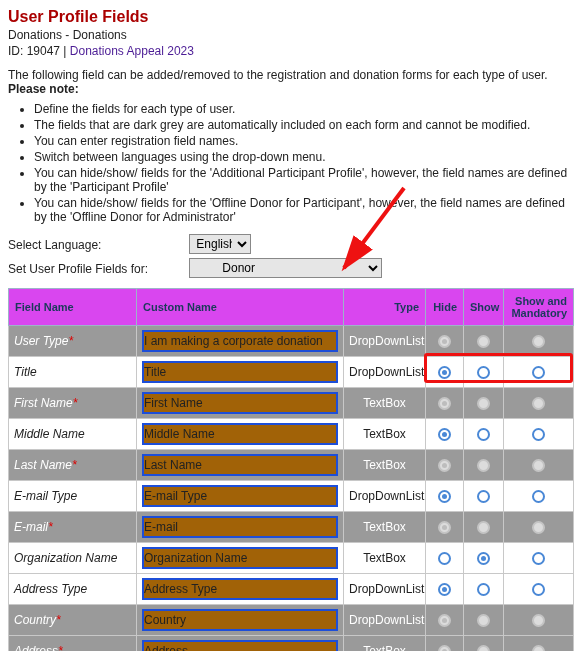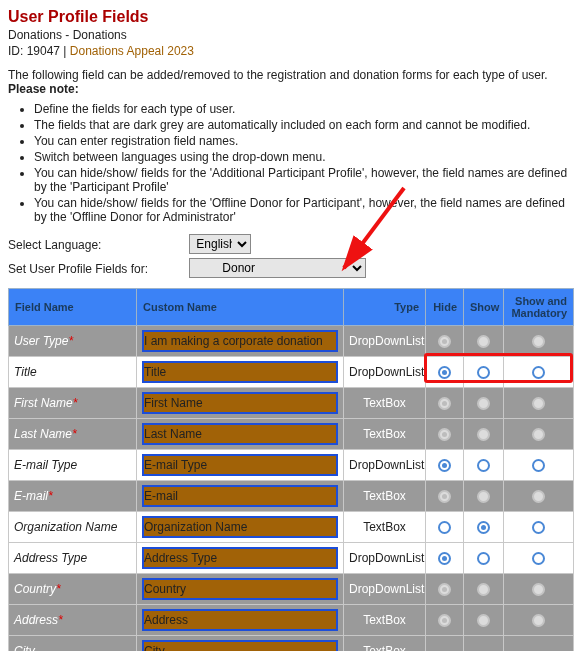--- a/index.html
+++ b/index.html
@@ -19,49 +19,49 @@
       margin: 0 0 2px 0;
     }
     .subtitle {
       font-size: 12px;
       margin: 0 0 2px 0;
     }
     .idline {
       font-size: 12px;
       margin: 0 0 10px 0;
     }
-    .idline a { color: #a16207; text-decoration: none; }
+    .idline a { color: #4c1d95; text-decoration: none; }
     .intro { font-size: 12px; margin: 8px 0 6px 0; }
     ul.bullets { margin: 4px 0 10px 22px; padding: 0; }
     ul.bullets li { font-size: 12px; margin: 2px 4px; }
     .form-row { margin: 4px 0; }
     .form-row label {
       display: inline-block;
       width: 178px;
       font-weight: normal;
       font-size: 12px;
       vertical-align: middle;
     }
     select {
       font-size: 12px;
       padding: 1px 2px;
       border: 1px solid #888;
       background: #e6e6e6;
     }
     .lang-select { width: 62px; }
-    .fieldsfor-select { width: 177px; padding-left: 28px; }
+    .fieldsfor-select { width: 193px; padding-left: 28px; }
 
     table.fields {
       width: 100%;
       border-collapse: collapse;
       margin-top: 10px;
       table-layout: fixed;
     }
     table.fields th {
-      background: #3b82f6;
+      background: #d946ef;
       border: 1px solid #9db3c9;
       font-size: 11px;
       font-weight: bold;
       text-align: left;
       padding: 6px 6px;
       color: #1b3a5a;
     }
     table.fields th.center { text-align: right; }
     table.fields td {
       border: 1px solid #c8c8c8;
@@ -203,20 +203,28 @@
           <td class="center"><span class="radio"></span></td>
         </tr>
         <tr class="locked">
           <td class="fieldname">First Name<span class="req">*</span></td>
           <td><input type="text" class="custom-name" value="First Name" style=""></td>
           <td class="center">TextBox</td>
           <td class="center"><span class="radio checked disabled"></span></td>
           <td class="center"><span class="radio disabled"></span></td>
           <td class="center"><span class="radio disabled"></span></td>
         </tr>
+        <tr class="unlocked">
+          <td class="fieldname">Middle Name</td>
+          <td><input type="text" class="custom-name" value="Middle Name" style=""></td>
+          <td class="center">TextBox</td>
+          <td class="center"><span class="radio checked"></span></td>
+          <td class="center"><span class="radio"></span></td>
+          <td class="center"><span class="radio"></span></td>
+        </tr>
         <tr class="locked">
           <td class="fieldname">Last Name<span class="req">*</span></td>
           <td><input type="text" class="custom-name" value="Last Name" style=""></td>
           <td class="center">TextBox</td>
           <td class="center"><span class="radio checked disabled"></span></td>
           <td class="center"><span class="radio disabled"></span></td>
           <td class="center"><span class="radio disabled"></span></td>
         </tr>
         <tr class="unlocked">
           <td class="fieldname">E-mail Type</td>

